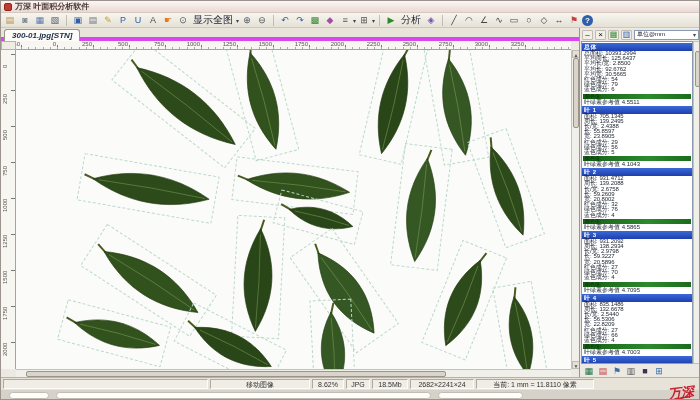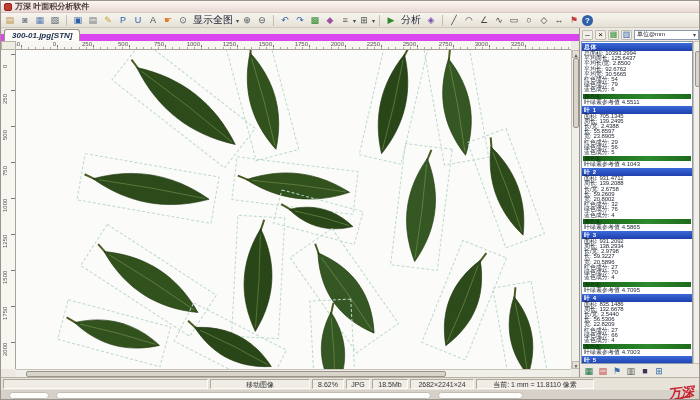--- a/index.html
+++ b/index.html
@@ -15,21 +15,21 @@
   .toolbar{position:absolute;left:0;top:12px;right:0;height:15px;display:flex;align-items:center;gap:1px;
            padding:0 2px;background:linear-gradient(#f7f5ef,#e5e1d6);border-bottom:1px solid #cfc9bd;}
   .tbi{width:14px;height:13px;flex:0 0 auto;display:flex;align-items:center;justify-content:center;
        font-size:9px;line-height:13px;border-radius:2px;cursor:default;}
   .tbsep{width:1px;height:11px;background:#c4beb2;margin:0 3px;flex:0 0 auto;}
   .tbtext{font-size:10px;color:#223;white-space:nowrap;padding:0 2px;flex:0 0 auto;}
   .tbarrow{font-size:6px;color:#445;flex:0 0 auto;}
   .helpbtn{width:11px;height:11px;border-radius:50%;background:#2f5fa8;color:#fff;font-size:8px;font-weight:bold;
            display:flex;align-items:center;justify-content:center;flex:0 0 auto;}
   
-  .tabrow{position:absolute;left:0;top:27px;width:578px;height:13px;background:#e9e5db;border-bottom:7px solid #d946ef;}
+  .tabrow{position:absolute;left:0;top:27px;width:578px;height:13px;background:#e9e5db;border-bottom:4px solid #d946ef;}
   .tab{position:absolute;left:3px;top:1px;height:12px;padding:0 7px;background:#fdfcf8;border:1px solid #9a948c;
        border-bottom:none;border-radius:3px 3px 0 0;font-size:8px;font-weight:bold;font-style:italic;
        color:#1a2a4a;line-height:11px;white-space:nowrap;}
   
   .corner{position:absolute;left:0;top:40px;width:15px;height:9px;background:#efece4;border:1px solid #b8b2a6;}
   .hruler{position:absolute;left:15px;top:40px;width:555px;height:9px;background:#f8f6f0;
           border-bottom:1px solid #a8a298;overflow:hidden;}
   .hruler .lab{position:absolute;top:0;font-size:6px;color:#555;transform:translateX(-100%);white-space:nowrap;}
   .hruler .tick{position:absolute;bottom:0;width:1px;height:4px;background:#777;}
   .hruler .mtick{position:absolute;bottom:0;width:1px;height:2px;background:#aaa;}

